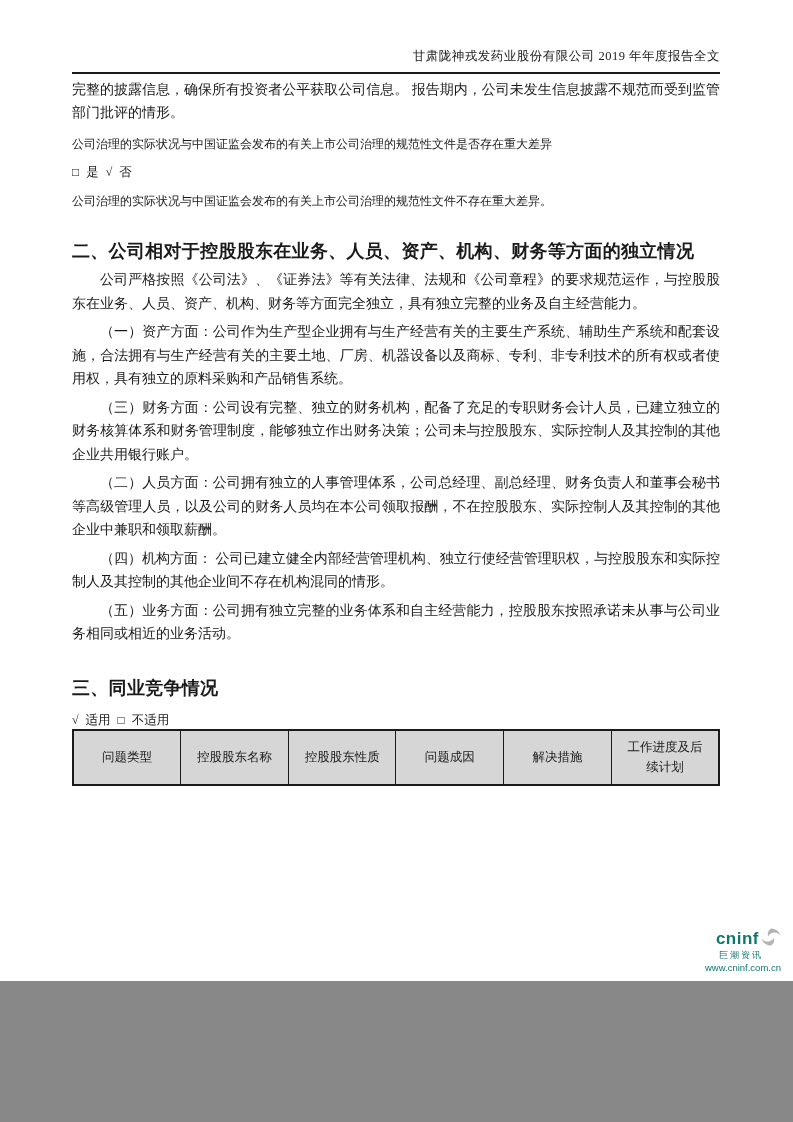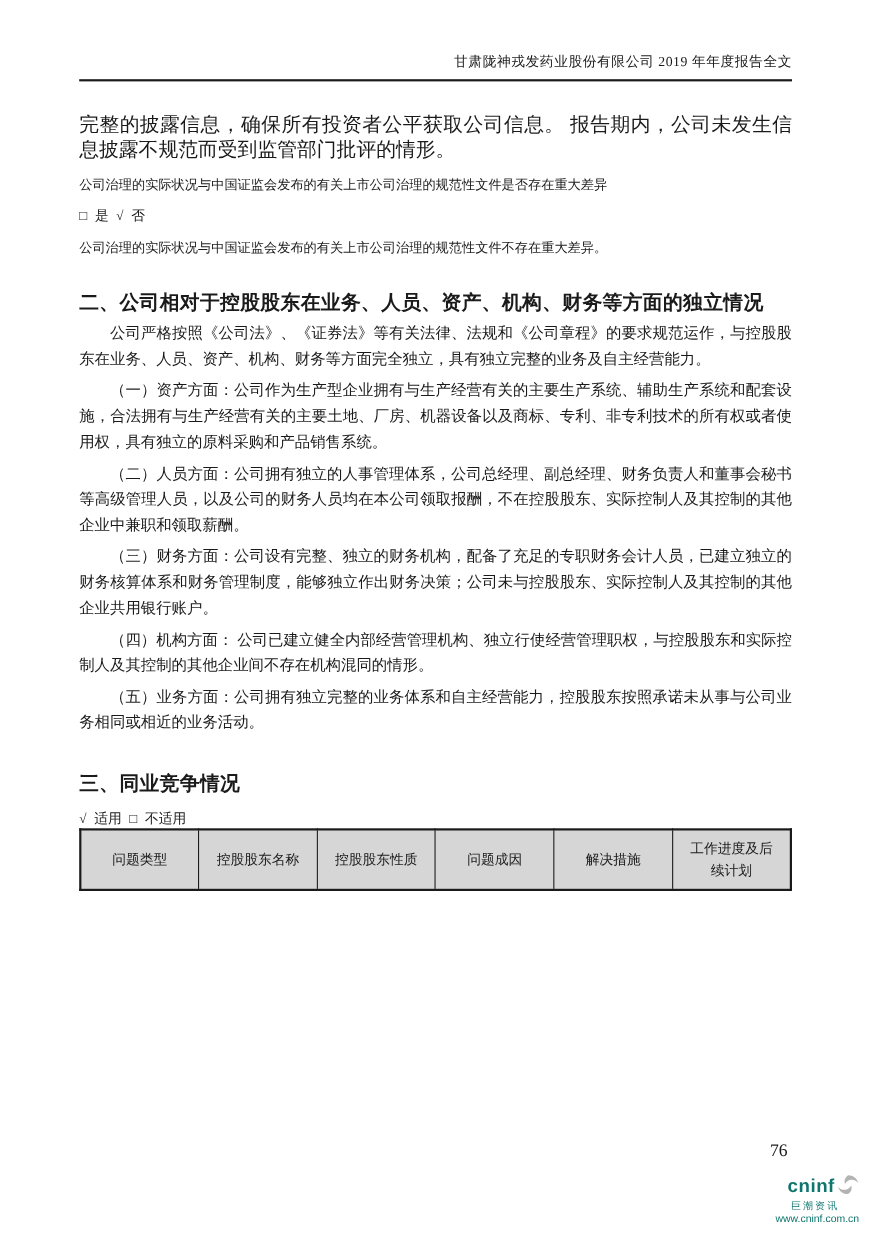--- a/index.html
+++ b/index.html
@@ -1,43 +1,43 @@
 <!DOCTYPE html>
 <html><head>
 <meta charset="utf-8">
 <style>
   * { margin: 0; padding: 0; box-sizing: border-box; }
   html, body { background: #888; }
   .page {
     position: relative;
     width: 793px;
-    height: 1122px;
+    height: 981px;
     margin: 0 auto;
     background: #ffffff;
     font-family: "Liberation Serif", "DejaVu Serif", serif;
     color: #1a1a1a;
     overflow: hidden;
   }
   .content {
     position: absolute;
     left: 72px;
     top: 48px;
     width: 648px;
   }
   .doc-header {
     text-align: right;
     font-size: 12.5px;
     letter-spacing: 0.5px;
     padding-bottom: 7px;
     border-bottom: 2px solid #1a1a1a;
   }
   .para {
-    font-size: 18px;
+    font-size: 14px;
     line-height: 23px;
-    margin-top: 28px;
+    margin-top: 4px;
     text-align: justify;
   }
   .note {
     font-size: 12px;
     line-height: 16px;
     margin-top: 12px;
   }
   .choice-line {
     font-size: 12.5px;
     margin-top: 12px;
@@ -132,22 +132,22 @@
       <span class="glyph">√</span>
       <span>否</span>
     </div>
 
     <p class="note">公司治理的实际状况与中国证监会发布的有关上市公司治理的规范性文件不存在重大差异。</p>
 
     <div class="h2">二、公司相对于控股股东在业务、人员、资产、机构、财务等方面的独立情况</div>
 
     <p class="body-para">公司严格按照《公司法》、《证券法》等有关法律、法规和《公司章程》的要求规范运作，与控股股东在业务、人员、资产、机构、财务等方面完全独立，具有独立完整的业务及自主经营能力。</p>
     <p class="body-para">（一）资产方面：公司作为生产型企业拥有与生产经营有关的主要生产系统、辅助生产系统和配套设施，合法拥有与生产经营有关的主要土地、厂房、机器设备以及商标、专利、非专利技术的所有权或者使用权，具有独立的原料采购和产品销售系统。</p>
+    <p class="body-para">（三）财务方面：公司设有完整、独立的财务机构，配备了充足的专职财务会计人员，已建立独立的财务核算体系和财务管理制度，能够独立作出财务决策；公司未与控股股东、实际控制人及其控制的其他企业共用银行账户。</p>
     <p class="body-para">（二）人员方面：公司拥有独立的人事管理体系，公司总经理、副总经理、财务负责人和董事会秘书等高级管理人员，以及公司的财务人员均在本公司领取报酬，不在控股股东、实际控制人及其控制的其他企业中兼职和领取薪酬。</p>
-    <p class="body-para">（三）财务方面：公司设有完整、独立的财务机构，配备了充足的专职财务会计人员，已建立独立的财务核算体系和财务管理制度，能够独立作出财务决策；公司未与控股股东、实际控制人及其控制的其他企业共用银行账户。</p>
     <p class="body-para">（四）机构方面： 公司已建立健全内部经营管理机构、独立行使经营管理职权，与控股股东和实际控制人及其控制的其他企业间不存在机构混同的情形。</p>
     <p class="body-para">（五）业务方面：公司拥有独立完整的业务体系和自主经营能力，控股股东按照承诺未从事与公司业务相同或相近的业务活动。</p>
 
     <div class="h2">三、同业竞争情况</div>
 
     <div class="choice-line">
       <span class="glyph">√</span>
       <span>适用</span>
       <span class="glyph">□</span>
       <span>不适用</span>

